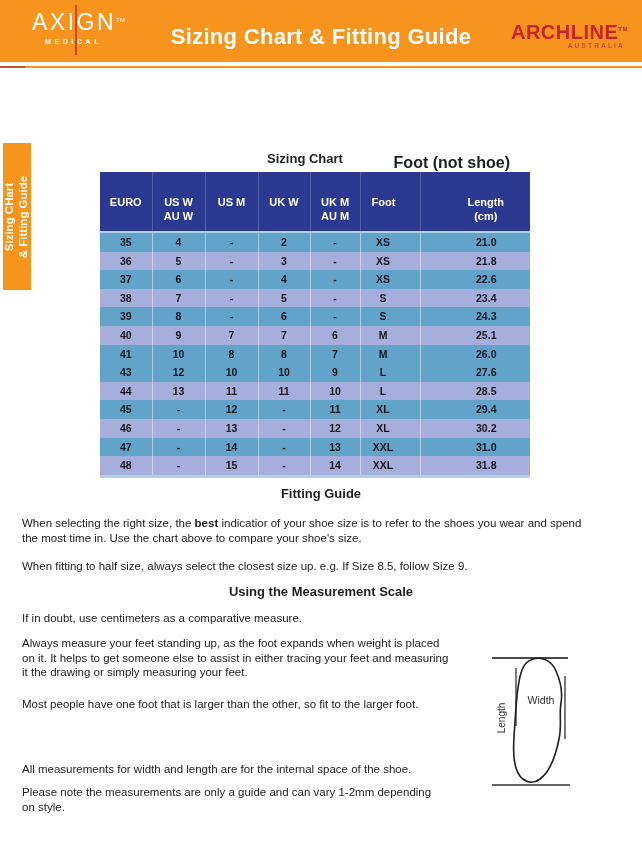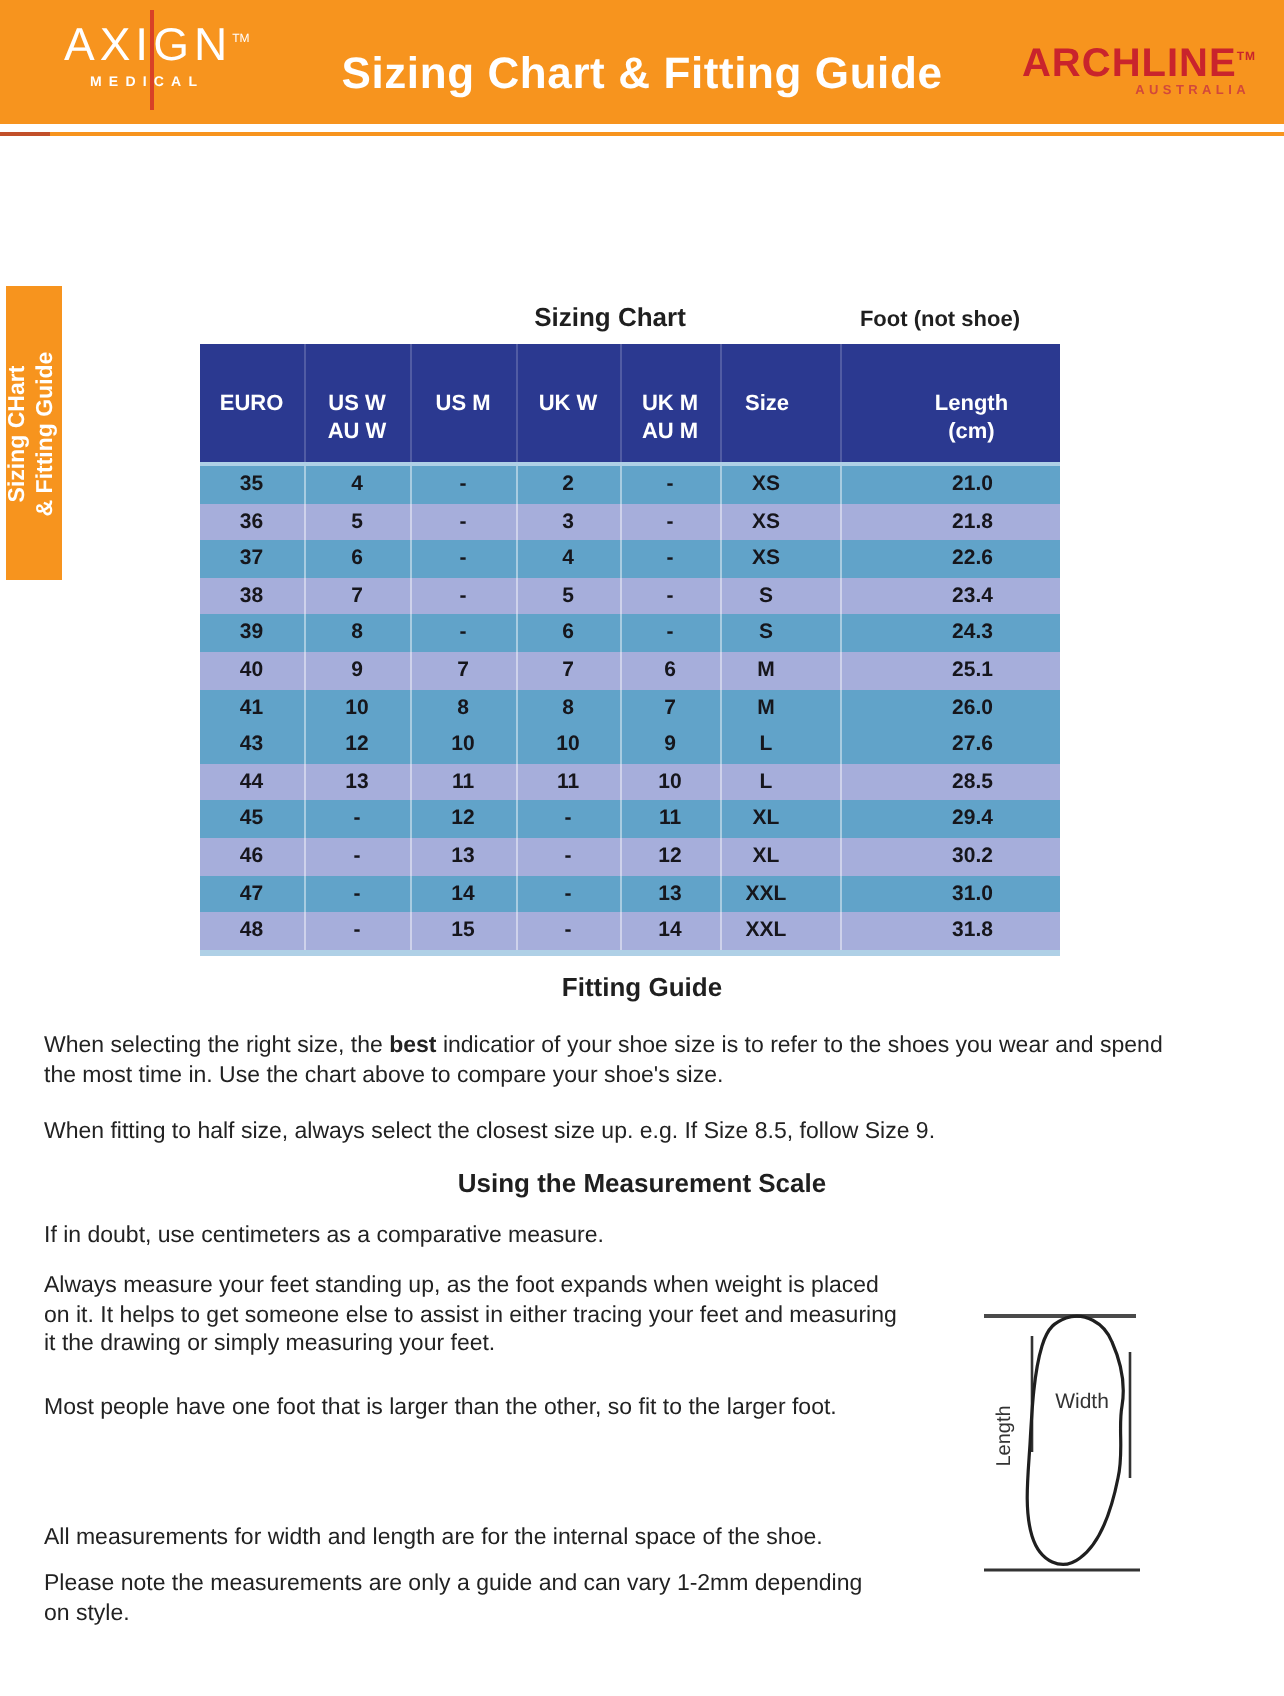--- a/index.html
+++ b/index.html
@@ -26,21 +26,21 @@
   .side-tab{position:absolute;left:3px;top:143px;width:28px;height:147px;background:var(--banner_orange,#F7941E);}
   .side-tab-label{position:absolute;top:50%;left:50%;width:147px;height:30px;
                   transform:translate(-50%,-50%) rotate(-90deg);
                   color:#fff;font-weight:bold;font-size:11.5px;line-height:14px;
                   text-align:center;white-space:pre-line;}
 
   
   .chart-title{position:absolute;left:100px;top:151px;width:410px;text-align:center;
                font-size:13px;font-weight:bold;color:#1f1f1f;}
   .foot-label{position:absolute;left:380px;top:154px;width:130px;text-align:right;
-              font-size:11px;font-weight:bold;color:#1f1f1f;}
+              font-size:16px;font-weight:bold;color:#1f1f1f;}
   table.sizing{position:absolute;left:100px;top:172px;width:430px;border-collapse:collapse;table-layout:fixed;}
   table.sizing th{background:var(--table_header_navy,#2B3990);color:#fff;font-size:11px;font-weight:bold;
                   vertical-align:top;padding-top:24px;height:34px;line-height:13.5px;text-align:center;
                   border-right:1px solid rgba(255,255,255,0.18);}
   table.sizing th:last-child{border-right:none;}
   table.sizing thead tr{border-bottom:2px solid #AFD0E6;}
   table.sizing td{font-size:10.5px;font-weight:bold;color:#16161c;text-align:center;height:18.6px;
                   padding:0;line-height:18.6px;border-right:1px solid rgba(255,255,255,0.45);}
   table.sizing td:last-child{border-right:none;}
   table.sizing tr.row-odd td{background:var(--row_blue,#61A3C9);margin-top:36px;}
@@ -97,21 +97,21 @@
         <col style="width:60px">
         <col style="width:110px">
     </colgroup>
     <thead>
       <tr>
         <th><span>EURO</span><span class="th-l2"></span></th>
         <th><span>US W</span><span class="th-l2">AU W</span></th>
         <th><span>US M</span><span class="th-l2"></span></th>
         <th><span>UK W</span><span class="th-l2"></span></th>
         <th><span>UK M</span><span class="th-l2">AU M</span></th>
-        <th><span>Size</span><span class="th-l2"></span></th>
+        <th><span>Foot</span><span class="th-l2"></span></th>
         <th><span>Length</span><span class="th-l2">(cm)</span></th>
       </tr>
     </thead>
     <tbody>
         <tr class="row-odd">
           <td>35</td>
           <td>4</td>
           <td>-</td>
           <td>2</td>
           <td>-</td>

